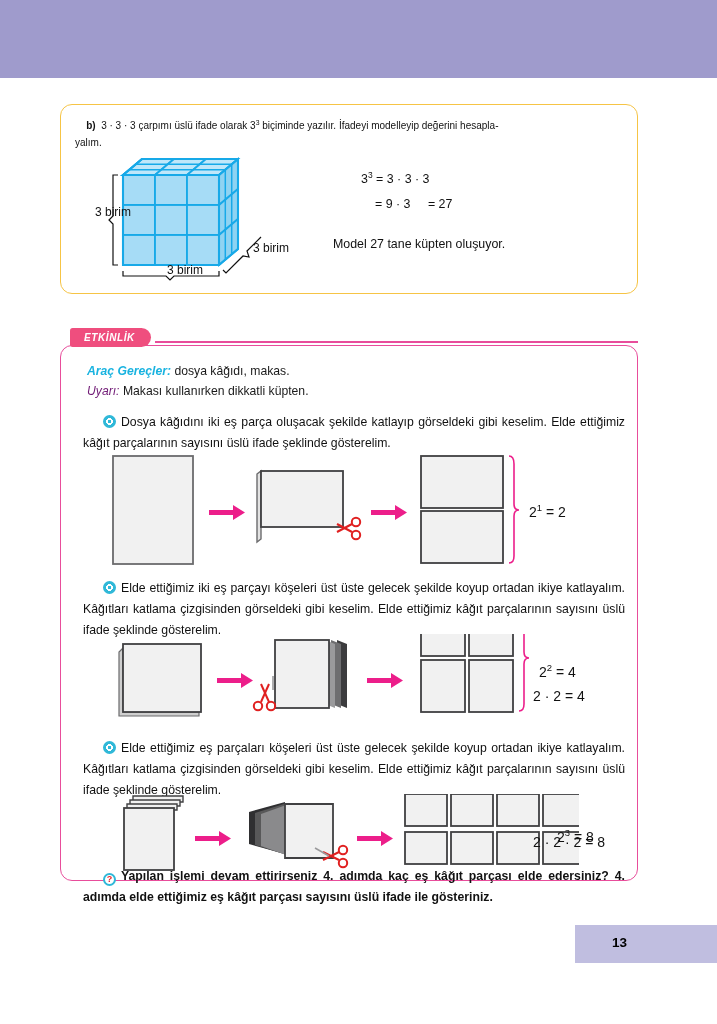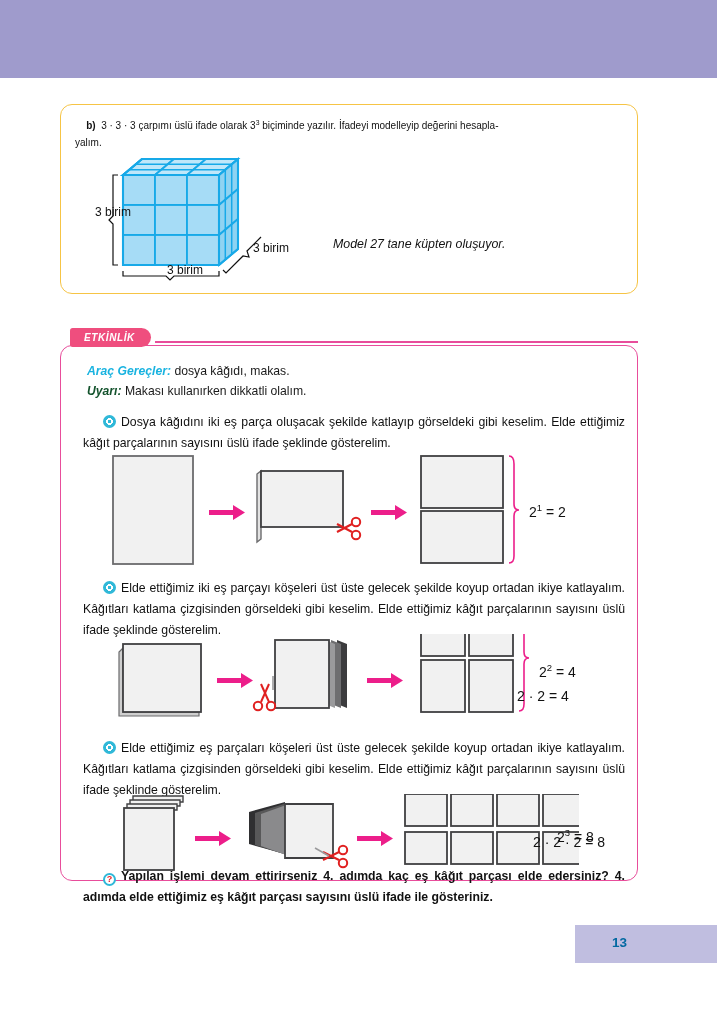--- a/index.html
+++ b/index.html
@@ -46,21 +46,21 @@
   .lbl-left  { left: 10px;  top: 52px; }
   .lbl-bottom{ left: 82px;  top: 110px; }
   .lbl-right { left: 168px; top: 88px; }
 
   
   .eq-block {
     position: absolute; left: 300px; top: 62px;
     font-size: 12.4px; line-height: 2.05; color: #111;
   }
   .eq-block .ind { display: inline-block; padding-left: 14px; }
-  .eq-model { position: absolute; left: 272px; top: 132px; font-size: 12.4px; color: #111; font-style: italic; }
+  .eq-model { position: absolute; left: 272px; top: 132px; font-size: 12.4px; color: #111; }
 
   
   .activity-box {
     position: absolute;
     left: 60px; top: 345px;
     width: 578px; height: 536px;
     border: 1.5px solid #e84d9b;
     border-radius: 12px;
     background: #ffffff;
   }
@@ -76,21 +76,21 @@
   }
   .badge-rule {
     position: absolute; left: 155px; top: 341px;
     width: 483px; height: 1.5px; background: #e84d9b; z-index: 3;
   }
 
   .mat-line { position: absolute; left: 26px; font-size: 12.2px; }
   .mat-1 { top: 18px; }
   .mat-2 { top: 38px; }
   .k-cyan { color: #19b3e0; font-weight: bold; font-style: italic; }
-  .k-red  { color: #14532d; font-weight: bold; font-style: italic; text-align: right; }
+  .k-red  { color: #701a75; font-weight: normal; font-style: italic; text-align: right; }
 
   .step-text {
     position: absolute; left: 22px; right: 12px;
     font-size: 12.25px; line-height: 1.70; text-align: justify; color: #111;
   }
   .step-text .indent { display: inline-block; width: 20px; }
   .bullet-ring {
     display: inline-block; width: 13px; height: 13px;
     border-radius: 50%;
     border: 2px solid #2fb8d8;
@@ -111,21 +111,21 @@
   }
 
   
   .page-band {
     position: absolute; left: 575px; top: 925px;
     width: 142px; height: 38px;
     background: #c0bee0;
   }
   .page-num {
     position: absolute; left: 612px; top: 935px;
-    font-size: 13.5px; font-weight: bold; color: #0369a1;
+    font-size: 13.5px; font-weight: bold; color: #000000;
   }
 </style>
 </head>
 <body>
 
 <div class="top-band"></div>
 
 <div class="example-box">
 
   <div class="ex-text">
@@ -221,33 +221,38 @@
         <path d="M 38,118 L 38,123 L 81,123 L 85,127 L 89,123 L 134,123 L 134,118"></path>
         <path d="M 138,117 L 141,120 L 158,103 L 164,104 L 162,98 L 176,84"></path>
       </g>
     </svg>
 
     <div class="dim-label lbl-left">3 birim</div>
     <div class="dim-label lbl-bottom">3 birim</div>
     <div class="dim-label lbl-right">3 birim</div>
   </div>
 
+  <div class="eq-block">
+    <div><span>3</span><sup>3</sup> <span>= 3 · 3 · 3</span></div>
+    <div class="ind">= 9 · 3</div>
+    <div class="ind">= 27</div>
+  </div>
   <div class="eq-model">Model 27 tane küpten oluşuyor.</div>
 </div>
 
 <div class="badge-rule"></div>
 <div class="etkinlik-badge">ETKİNLİK</div>
 
 <div class="activity-box">
 
   <div class="mat-line mat-1">
     <span class="k-cyan">Araç Gereçler:</span><span> dosya kâğıdı, makas.</span>
   </div>
   <div class="mat-line mat-2">
-    <span class="k-red">Uyarı:</span><span> Makası kullanırken dikkatli olalım.</span>
+    <span class="k-red">Uyarı:</span><span> Makası kullanırken dikkatli küpten.</span>
   </div>
 
   <div class="step-text" style="top:66px;">
     <span class="indent"></span><span class="bullet-ring"></span><span>Dosya kâğıdını iki eş parça oluşacak şekilde katlayıp görseldeki gibi keselim. Elde ettiğimiz kâğıt parçalarının sayısını üslü ifade şeklinde gösterelim.</span>
   </div>
 
   <div>
     <svg width="470" height="115" viewBox="0 0 470 115" style="position:absolute; left:48px; top:108px;">
 
       <rect x="4" y="2" width="80" height="108" fill="#f1f1f1" stroke="#6b6b6d" stroke-width="1.8"></rect>
@@ -319,21 +324,21 @@
       <rect x="360" y="-30" width="44" height="52" fill="#f1f1f1" stroke="#404042" stroke-width="1.8"></rect>
       <rect x="312" y="26" width="44" height="52" fill="#f1f1f1" stroke="#404042" stroke-width="1.8"></rect>
       <rect x="360" y="26" width="44" height="52" fill="#f1f1f1" stroke="#404042" stroke-width="1.8"></rect>
 
       <path d="M 410,-30 Q 415,-30 415,-22 L 415,18 Q 415,24 420,24 Q 415,24 415,30 L 415,70 Q 415,77 410,77" stroke="#ec1e8a" stroke-width="1.6" fill="none"></path>
     </svg>
   </div>
   <div class="res-eq" style="left:478px; top:318px;">
     <span>2</span><sup>2</sup> <span>= 4</span>
   </div>
-  <div class="res-eq" style="left:456px; top:342px;text-align:center;">2 · 2 = 4</div>
+  <div class="res-eq" style="left:472px; top:342px;text-align:center;">2 · 2 = 4</div>
 
   <div class="step-text" style="top:392px;">
     <span class="indent"></span><span class="bullet-ring"></span><span>Elde ettiğimiz eş parçaları köşeleri üst üste gelecek şekilde koyup ortadan ikiye katlayalım. Kâğıtları katlama çizgisinden görseldeki gibi keselim. Elde ettiğimiz kâğıt parçalarının sayısını üslü ifade şeklinde gösterelim.</span>
   </div>
 
   <div>
     <svg width="470" height="90" viewBox="0 0 470 90" style="position:absolute; left:48px; top:448px;">
 
       <g>
         <path d="M 24,2 L 74,2 L 74,8 L 24,8 Z" fill="#f1f1f1" stroke="#404042" stroke-width="1.4"></path>

